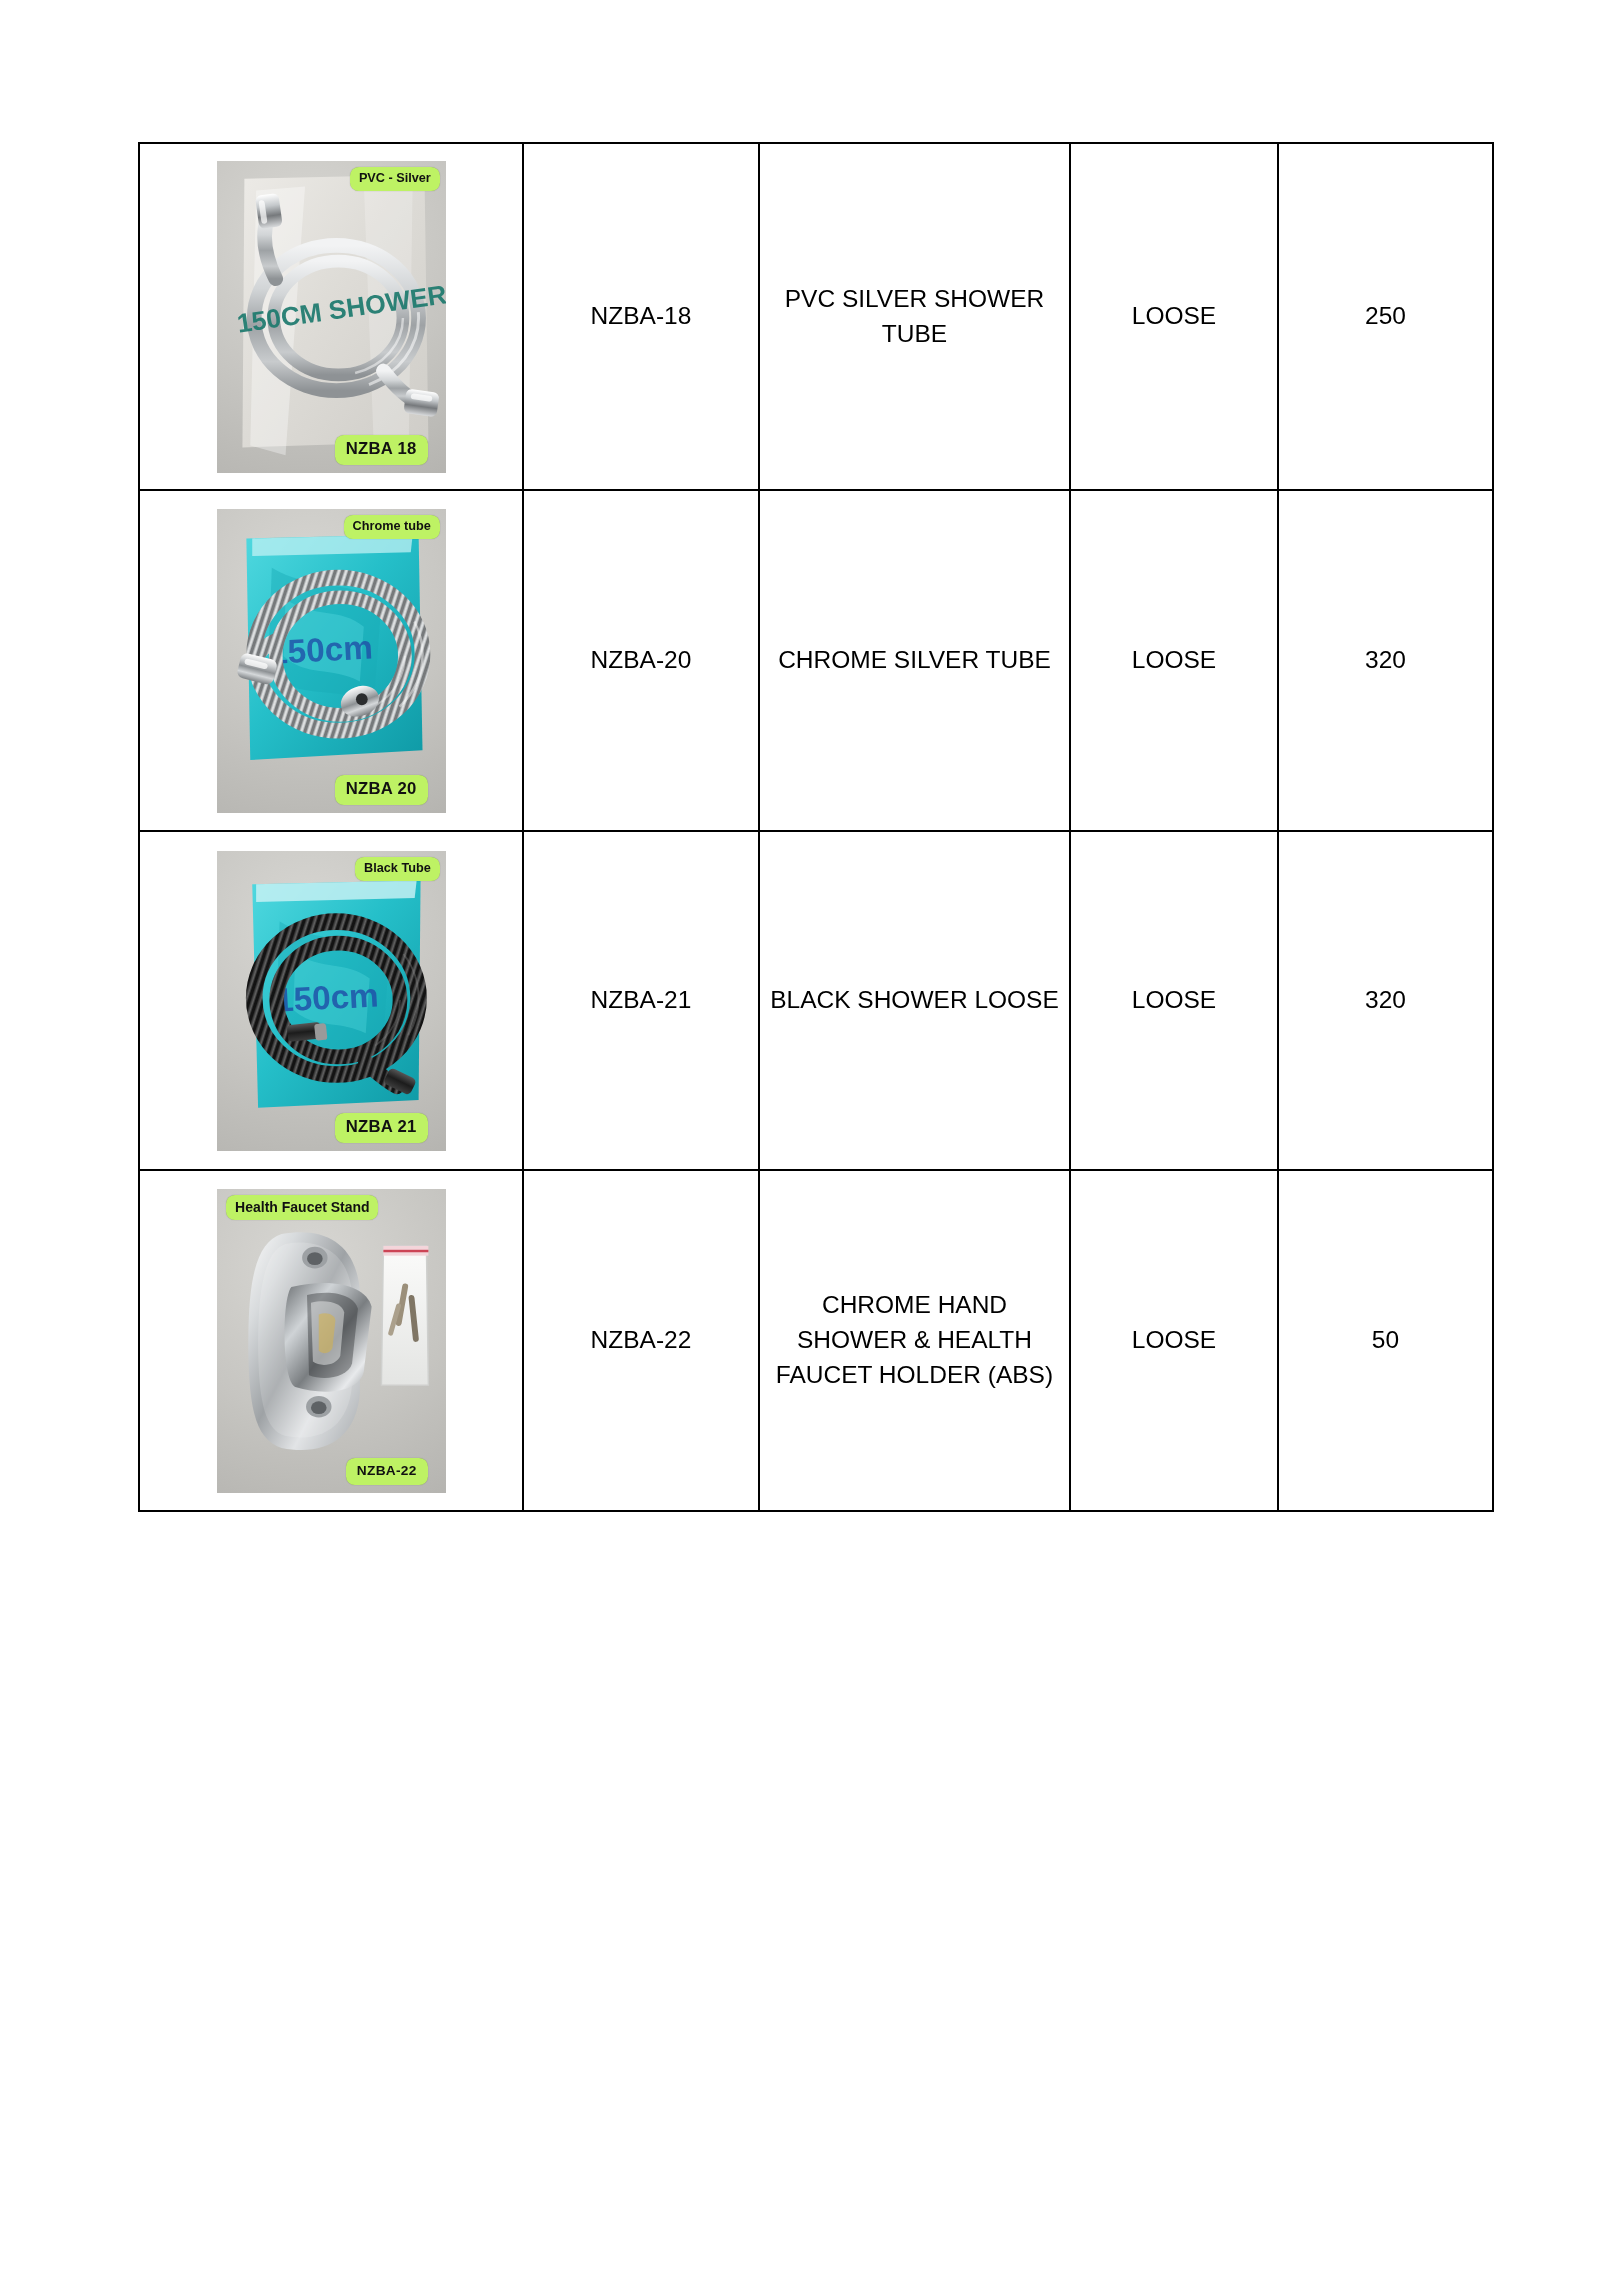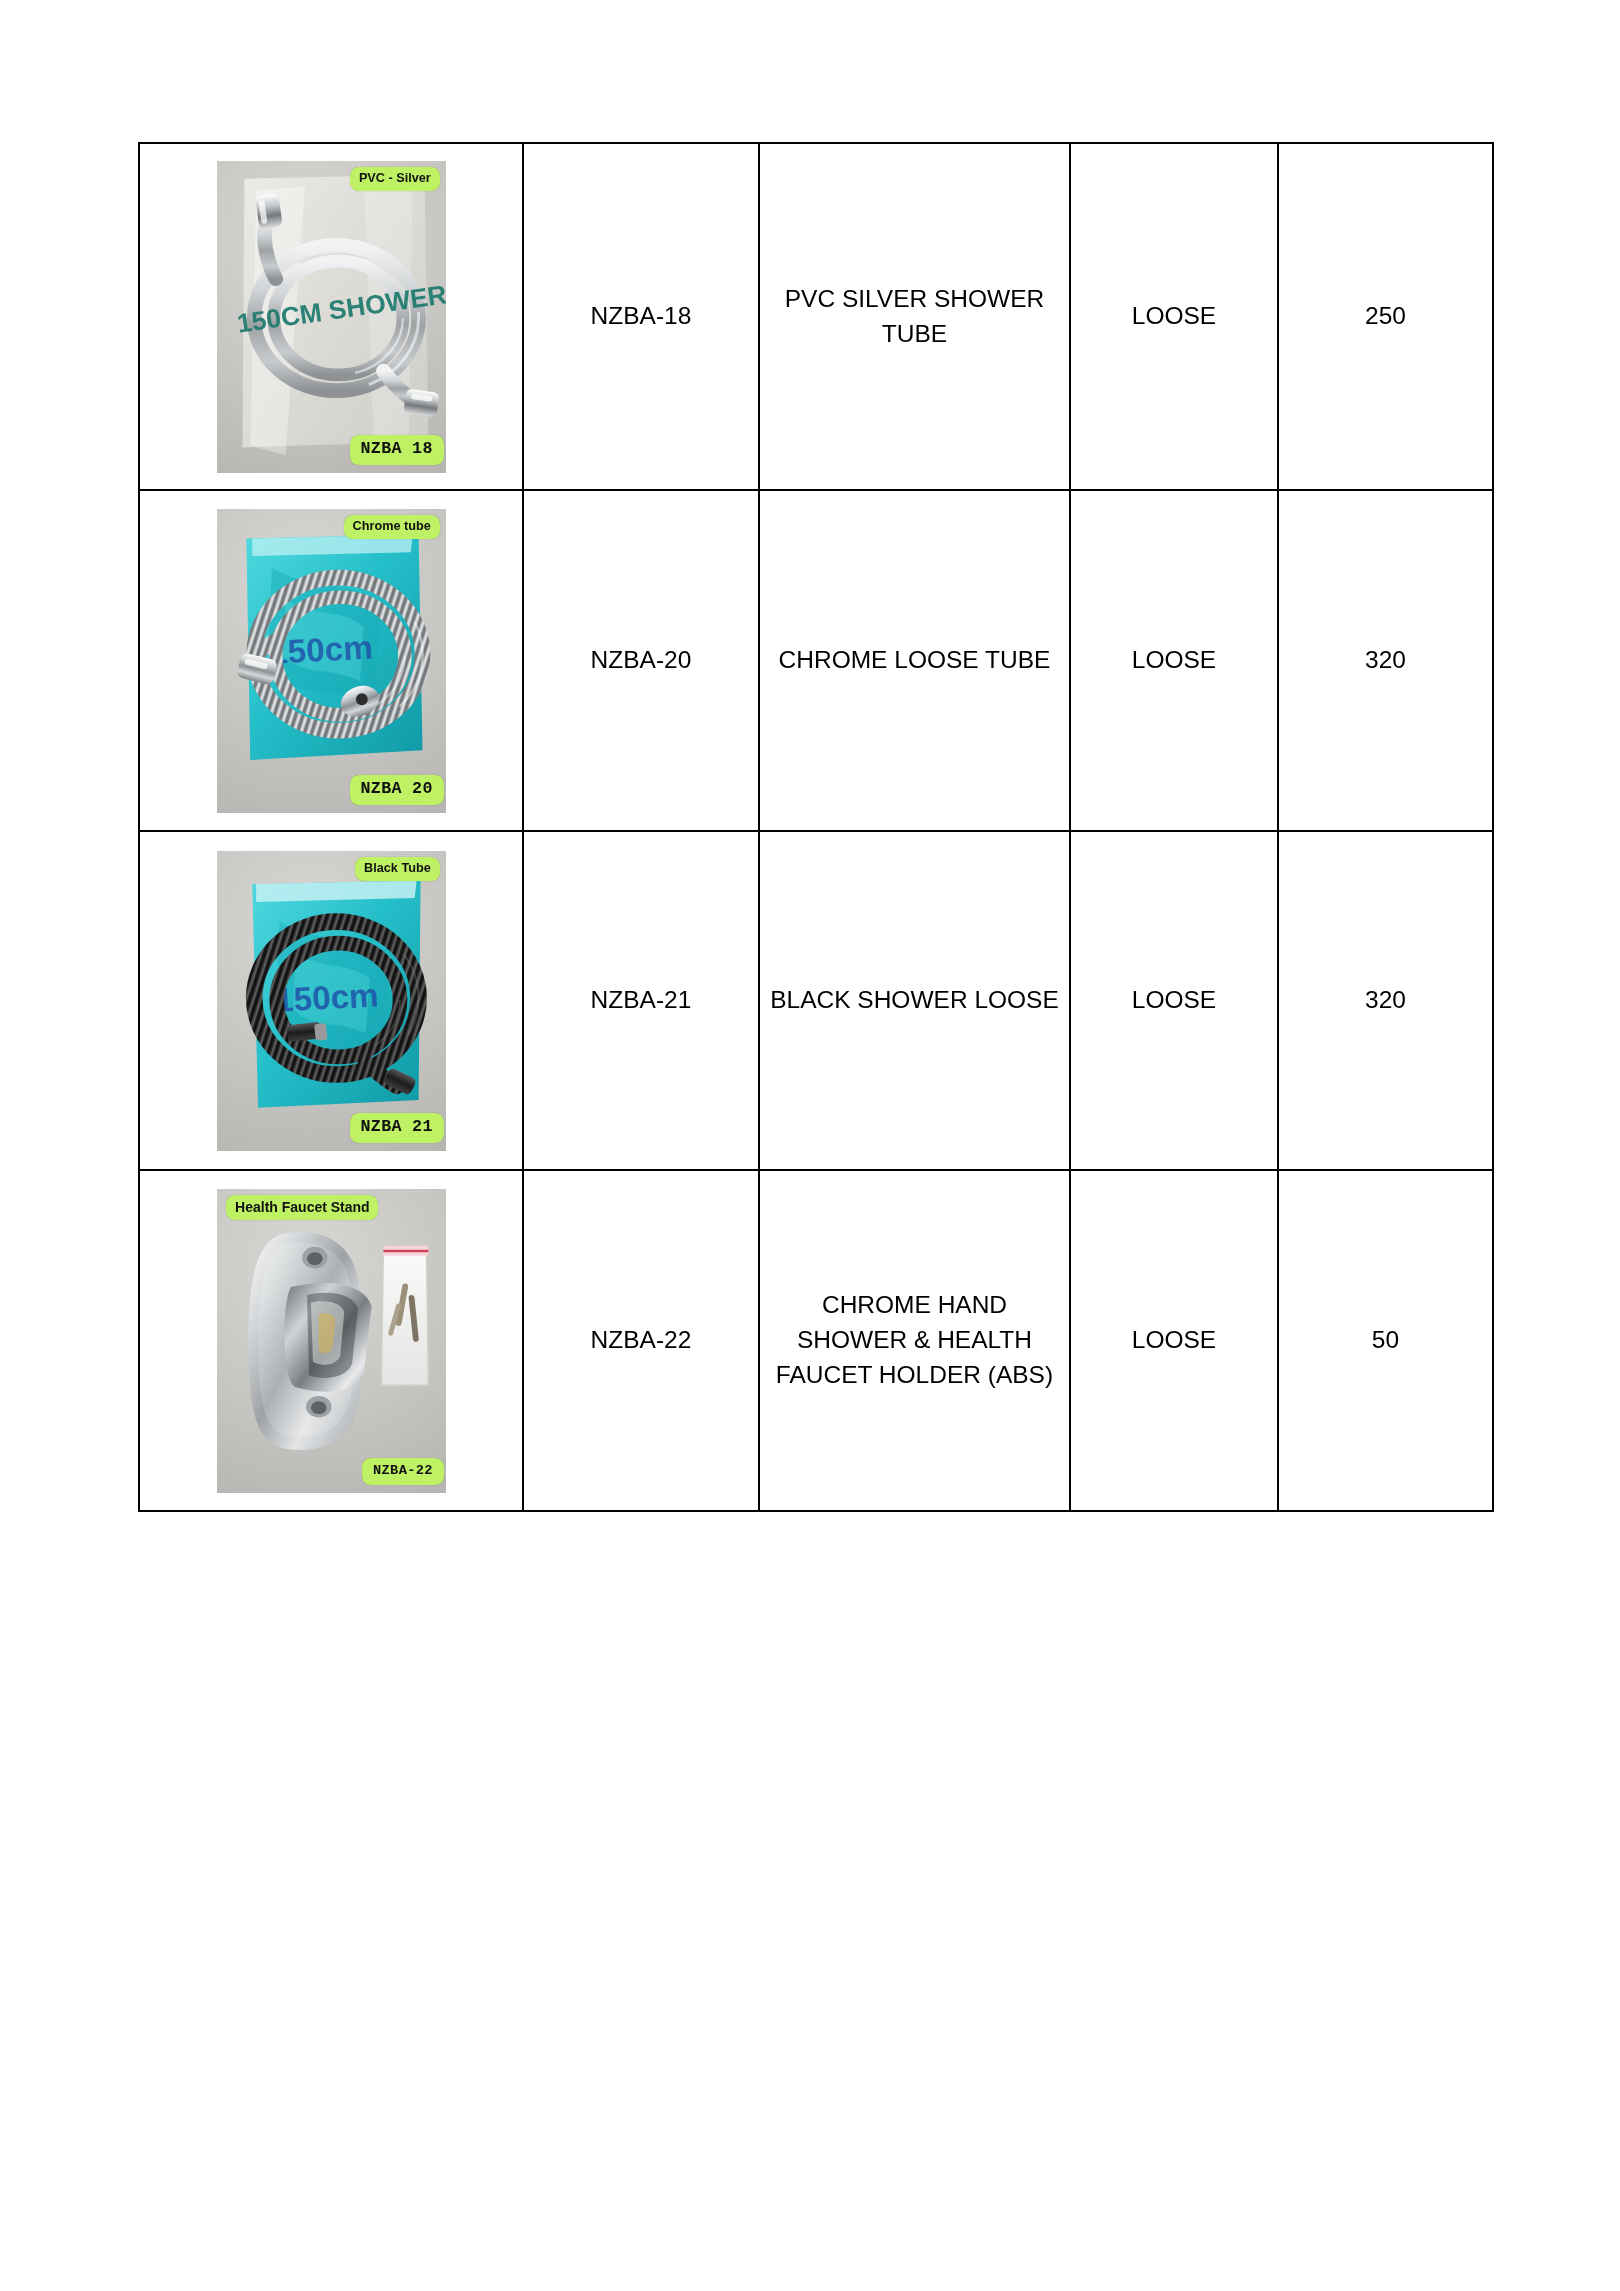--- a/index.html
+++ b/index.html
@@ -96,25 +96,24 @@
     line-height: 1;
   }
   .badge-top {
     top: 6.9px;
     right: 5.9px;
     font-size: 12.7px;
     padding: 4.9px 8.8px 5.9px;
   }
   .badge-bottom {
     bottom: 7.8px;
-    right: 2px;
+    right: 18px;
     font-size: 16.7px;
     padding: 5.9px 10.8px 6.9px;
     letter-spacing: 0.3px;
-    font-family: Liberation Mono, monospace;
   }
   .badge-top.wide { left: 9.8px; right: auto; font-size: 14px; }
   .badge-bottom.small { font-size: 13.7px; }
 
   
   .art {
     position: absolute;
     inset: 0;
     width: 100%;
     height: 100%;
@@ -239,21 +238,21 @@
               <circle cx="148" cy="194" r="6" fill="#2b2d2f"></circle>
             </svg>
             <span class="badge badge-top">Chrome tube</span>
             <span class="badge badge-bottom">NZBA 20</span>
           </div>
         </td>
         <td class="col-code">
           <span class="cell-text">NZBA-20</span>
         </td>
         <td class="col-desc">
-          <span class="cell-text">CHROME LOOSE TUBE</span>
+          <span class="cell-text">CHROME SILVER TUBE</span>
         </td>
         <td class="col-pack">
           <span class="cell-text">LOOSE</span>
         </td>
         <td class="col-price">
           <span class="cell-text">320</span>
         </td>
       </tr>
 
       <tr class="row-3">

